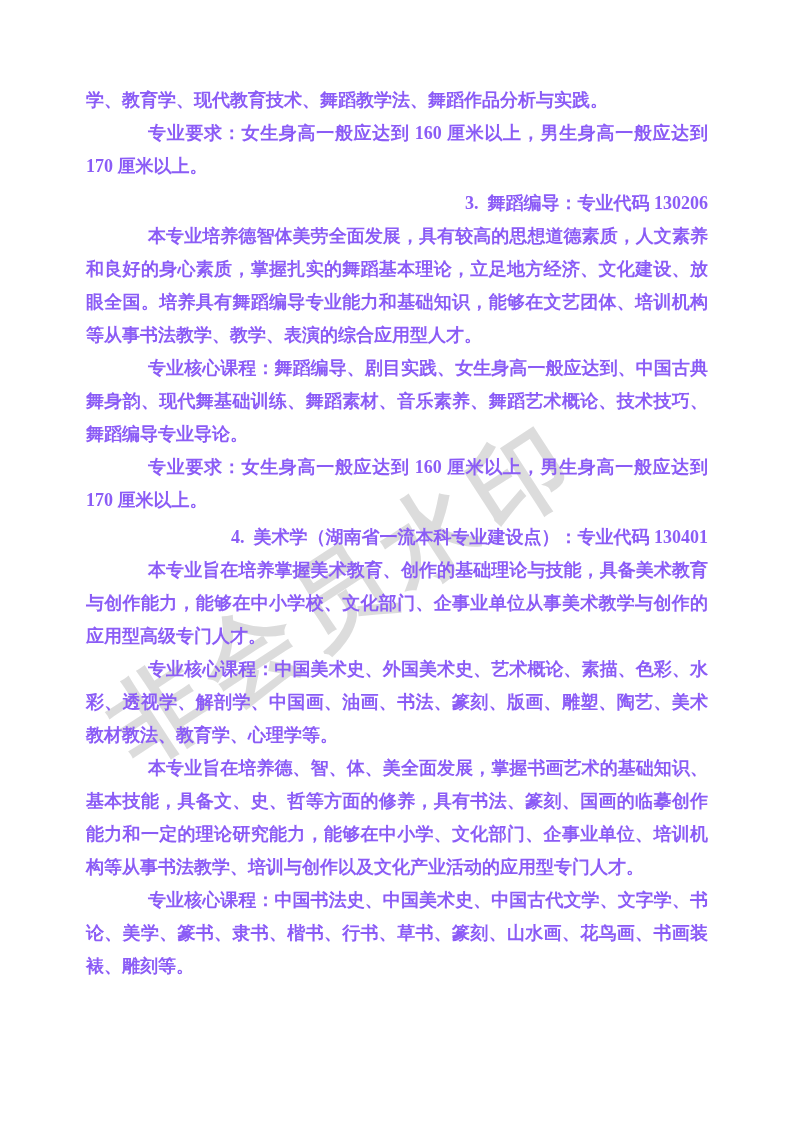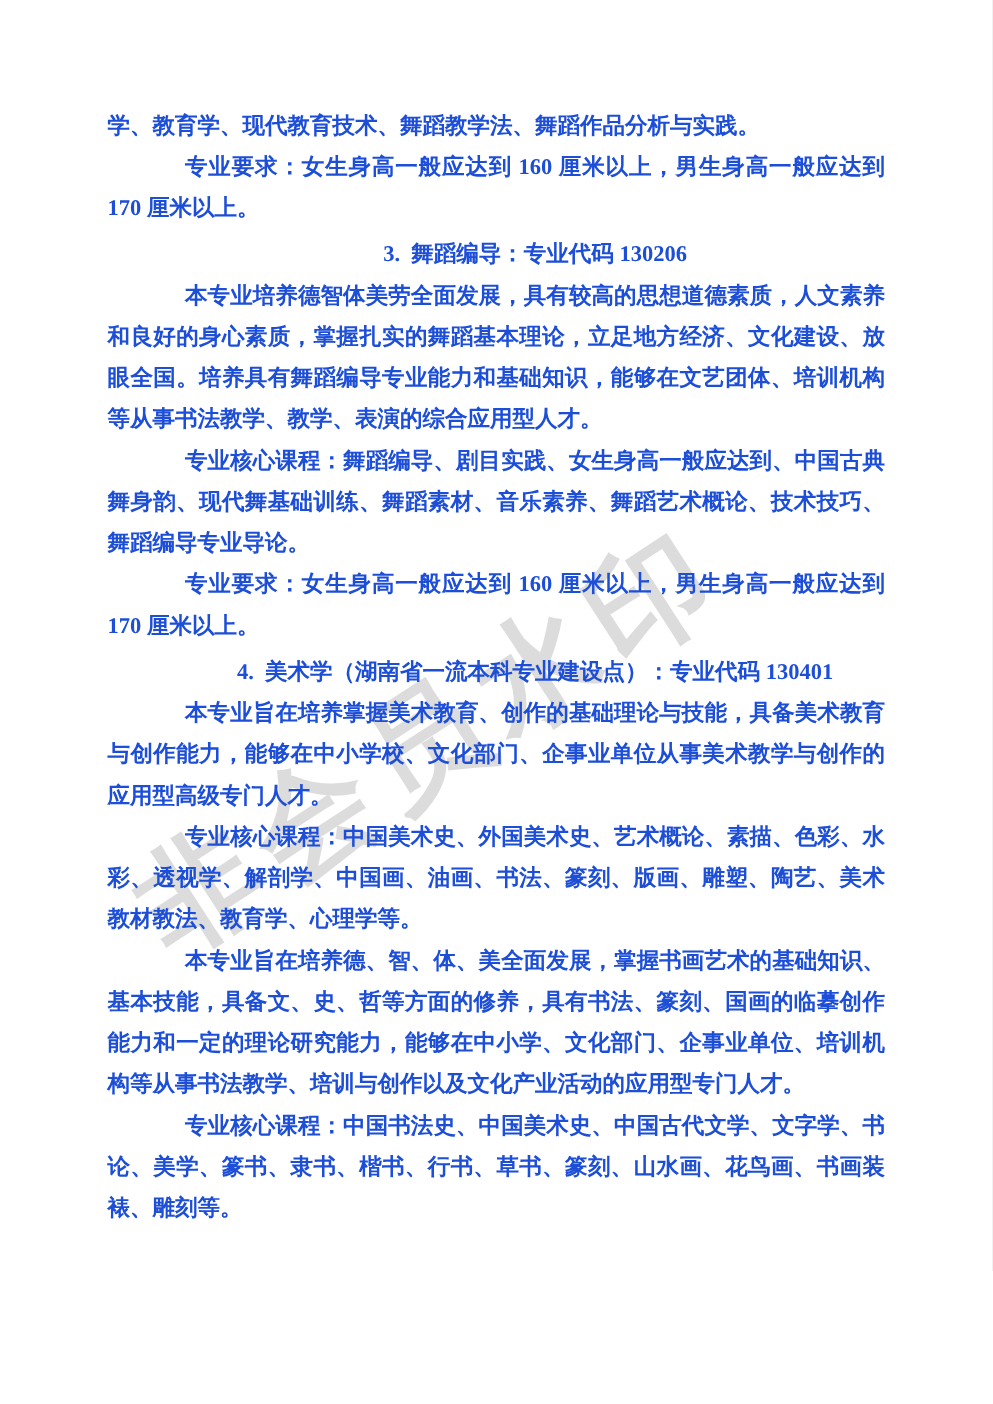--- a/index.html
+++ b/index.html
@@ -10,34 +10,34 @@
     background:#ffffff;
     overflow:hidden;
     font-family:"Liberation Serif","DejaVu Serif",serif;
   }
   .content{
     position:absolute;
     left:86px;top:84px;width:622px;
     font-size:18px;
     line-height:33px;
     font-weight:bold;
-    color:#1d4ed8;
+    color:#8b5cf6;
     text-align:justify;
     z-index:1;
   }
   .content p{
     margin:0;
     text-indent:62px;
   }
   .content p.cont{
     text-indent:0;
   }
   .content p.heading{
     margin-top:4px;
-    text-align:center;
+    text-align:right;
   }
   .watermark{
     position:absolute;
     left:20px;top:529px;width:650px;
     text-align:center;
     transform:rotate(-33deg);
     transform-origin:center center;
     font-size:96px;
     font-weight:bold;
     letter-spacing:11px;

